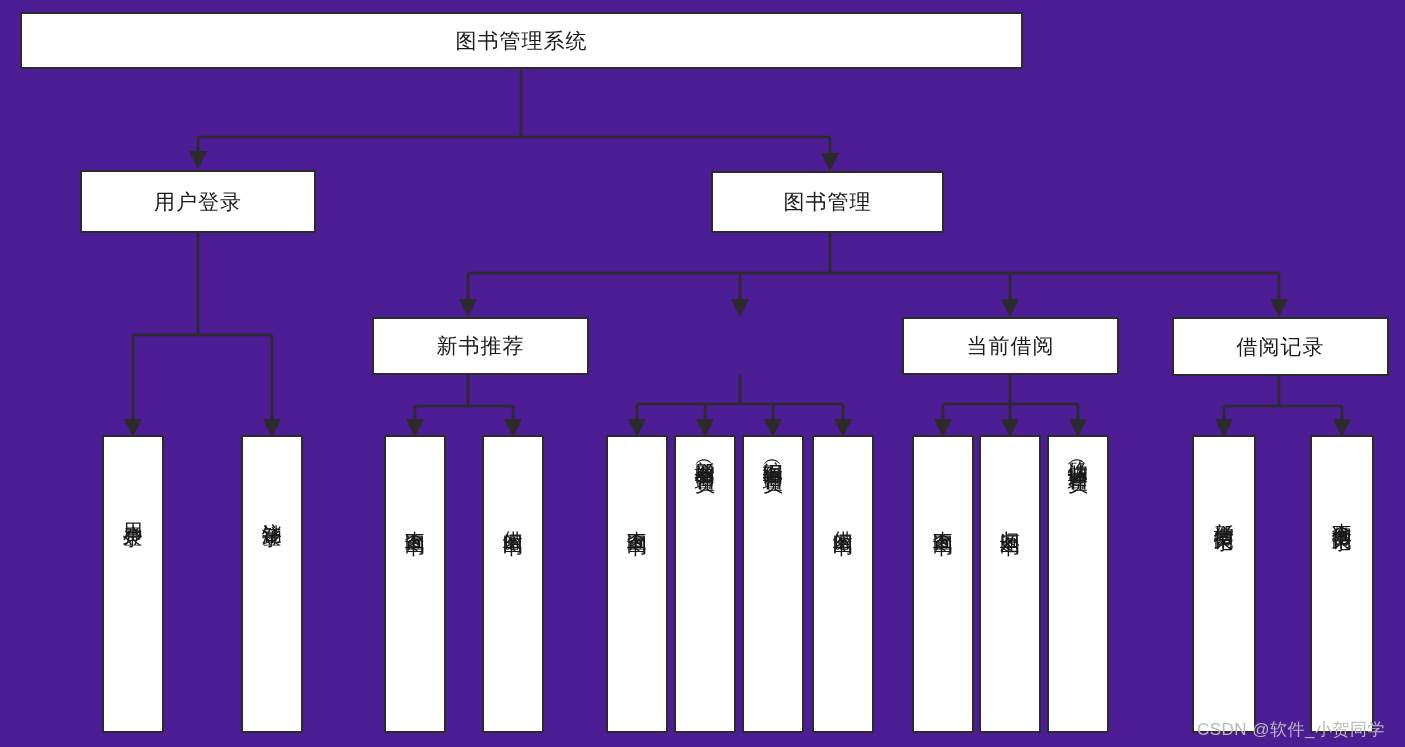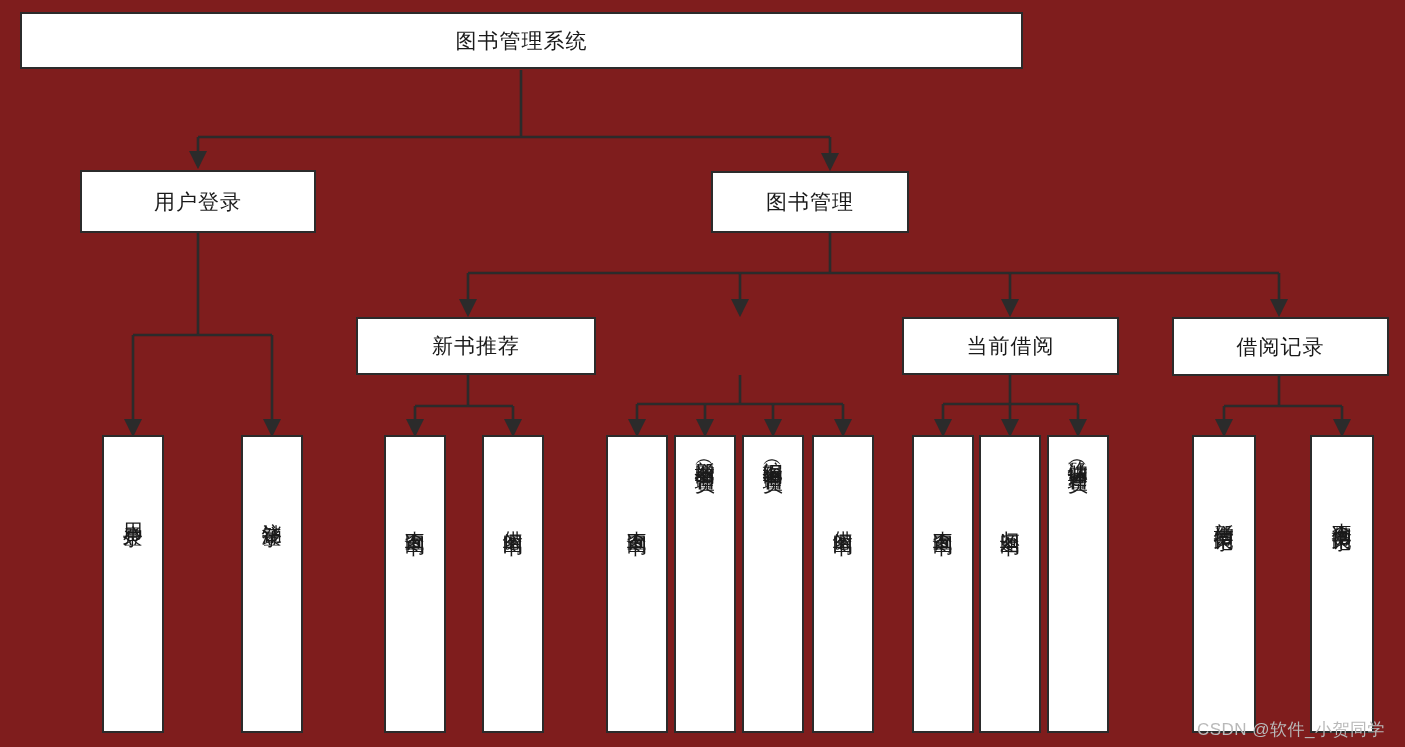--- a/index.html
+++ b/index.html
@@ -8,21 +8,21 @@
     padding: 0;
     background: #ffffff;
   }
   body {
     font-family: "Liberation Sans", "DejaVu Sans", sans-serif;
   }
   #canvas {
     position: relative;
     width: 1405px;
     height: 747px;
-    background: #7f1d1d;
+    background: #4c1d95;
     overflow: hidden;
   }
   .edges {
     position: absolute;
     left: 0;
     top: 0;
     width: 1405px;
     height: 747px;
     pointer-events: none;
   }
@@ -125,25 +125,25 @@
     </g>
   </svg>
 
   <div class="node h" style="left:20px; top:12px; width:1003px; height:57px;">
     <span>图书管理系统</span>
   </div>
 
   <div class="node h" style="left:80px; top:170px; width:236px; height:63px;">
     <span>用户登录</span>
   </div>
-  <div class="node h" style="left:711px; top:171px; width:198px; height:62px;">
+  <div class="node h" style="left:711px; top:171px; width:233px; height:62px;">
     <span>图书管理</span>
   </div>
 
-  <div class="node h" style="left:356px; top:317px; width:240px; height:58px;">
+  <div class="node h" style="left:372px; top:317px; width:217px; height:58px;">
     <span>新书推荐</span>
   </div>
   <div class="node h" style="left:902px; top:317px; width:217px; height:58px;text-align:center;">
     <span>当前借阅</span>
   </div>
   <div class="node h" style="left:1172px; top:317px; width:217px; height:59px;">
     <span>借阅记录</span>
   </div>
 
   <div class="node v mid" style="left:102px; top:435px; width:62px; height:298px;">

